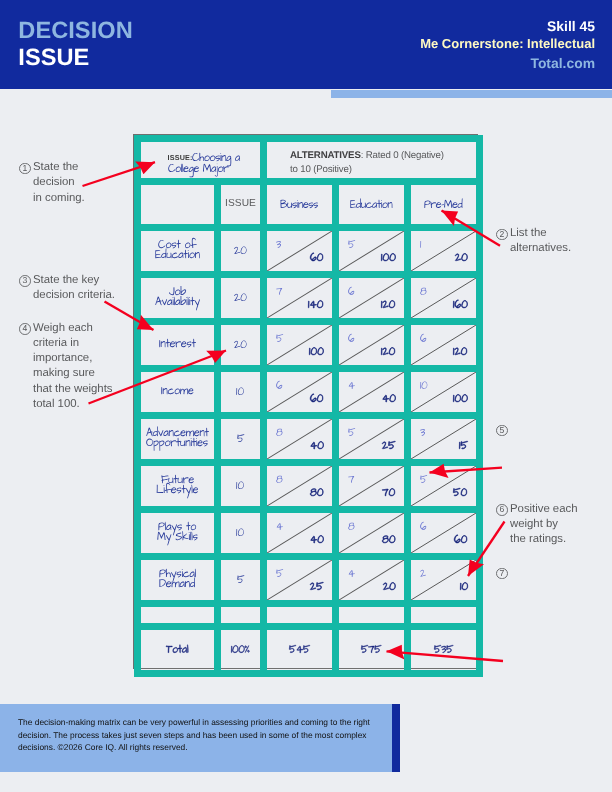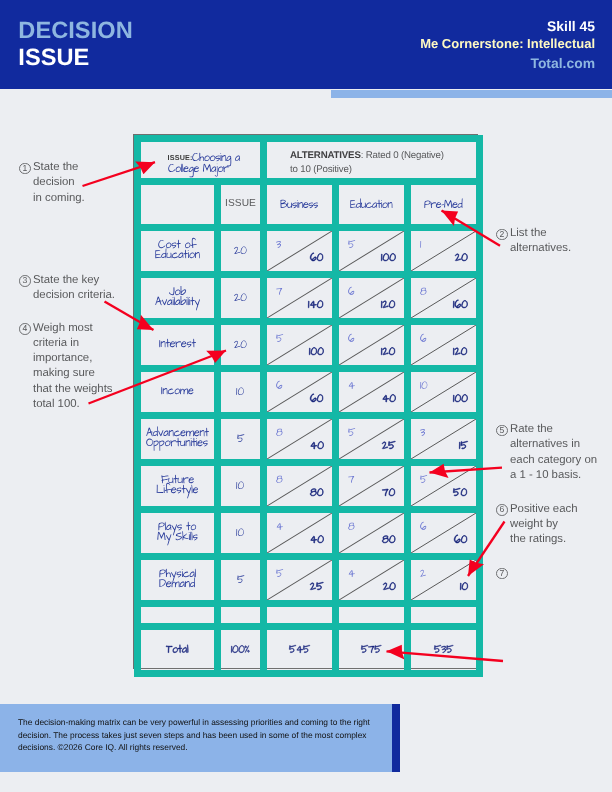--- a/index.html
+++ b/index.html
@@ -1316,35 +1316,31 @@
       <span class="num">
         <i>3</i>
       </span>
       <span class="txt">State the key
 decision criteria.</span>
     </div>
   <div class="ann a4">
       <span class="num">
         <i>4</i>
       </span>
-      <span class="txt">Weigh most
+      <span class="txt">Weigh each
 criteria in
 importance,
 making sure
 that the weights
 total 100.</span>
     </div>
   <div class="ann a5">
       <span class="num">
         <i>5</i>
       </span>
-      <span class="txt">Rate the
-alternatives in
-each category on
-a 1 - 10 basis.</span>
     </div>
   <div class="ann a6">
       <span class="num">
         <i>6</i>
       </span>
       <span class="txt">Positive each
 weight by
 the ratings.</span>
     </div>
   <div class="ann a7">

